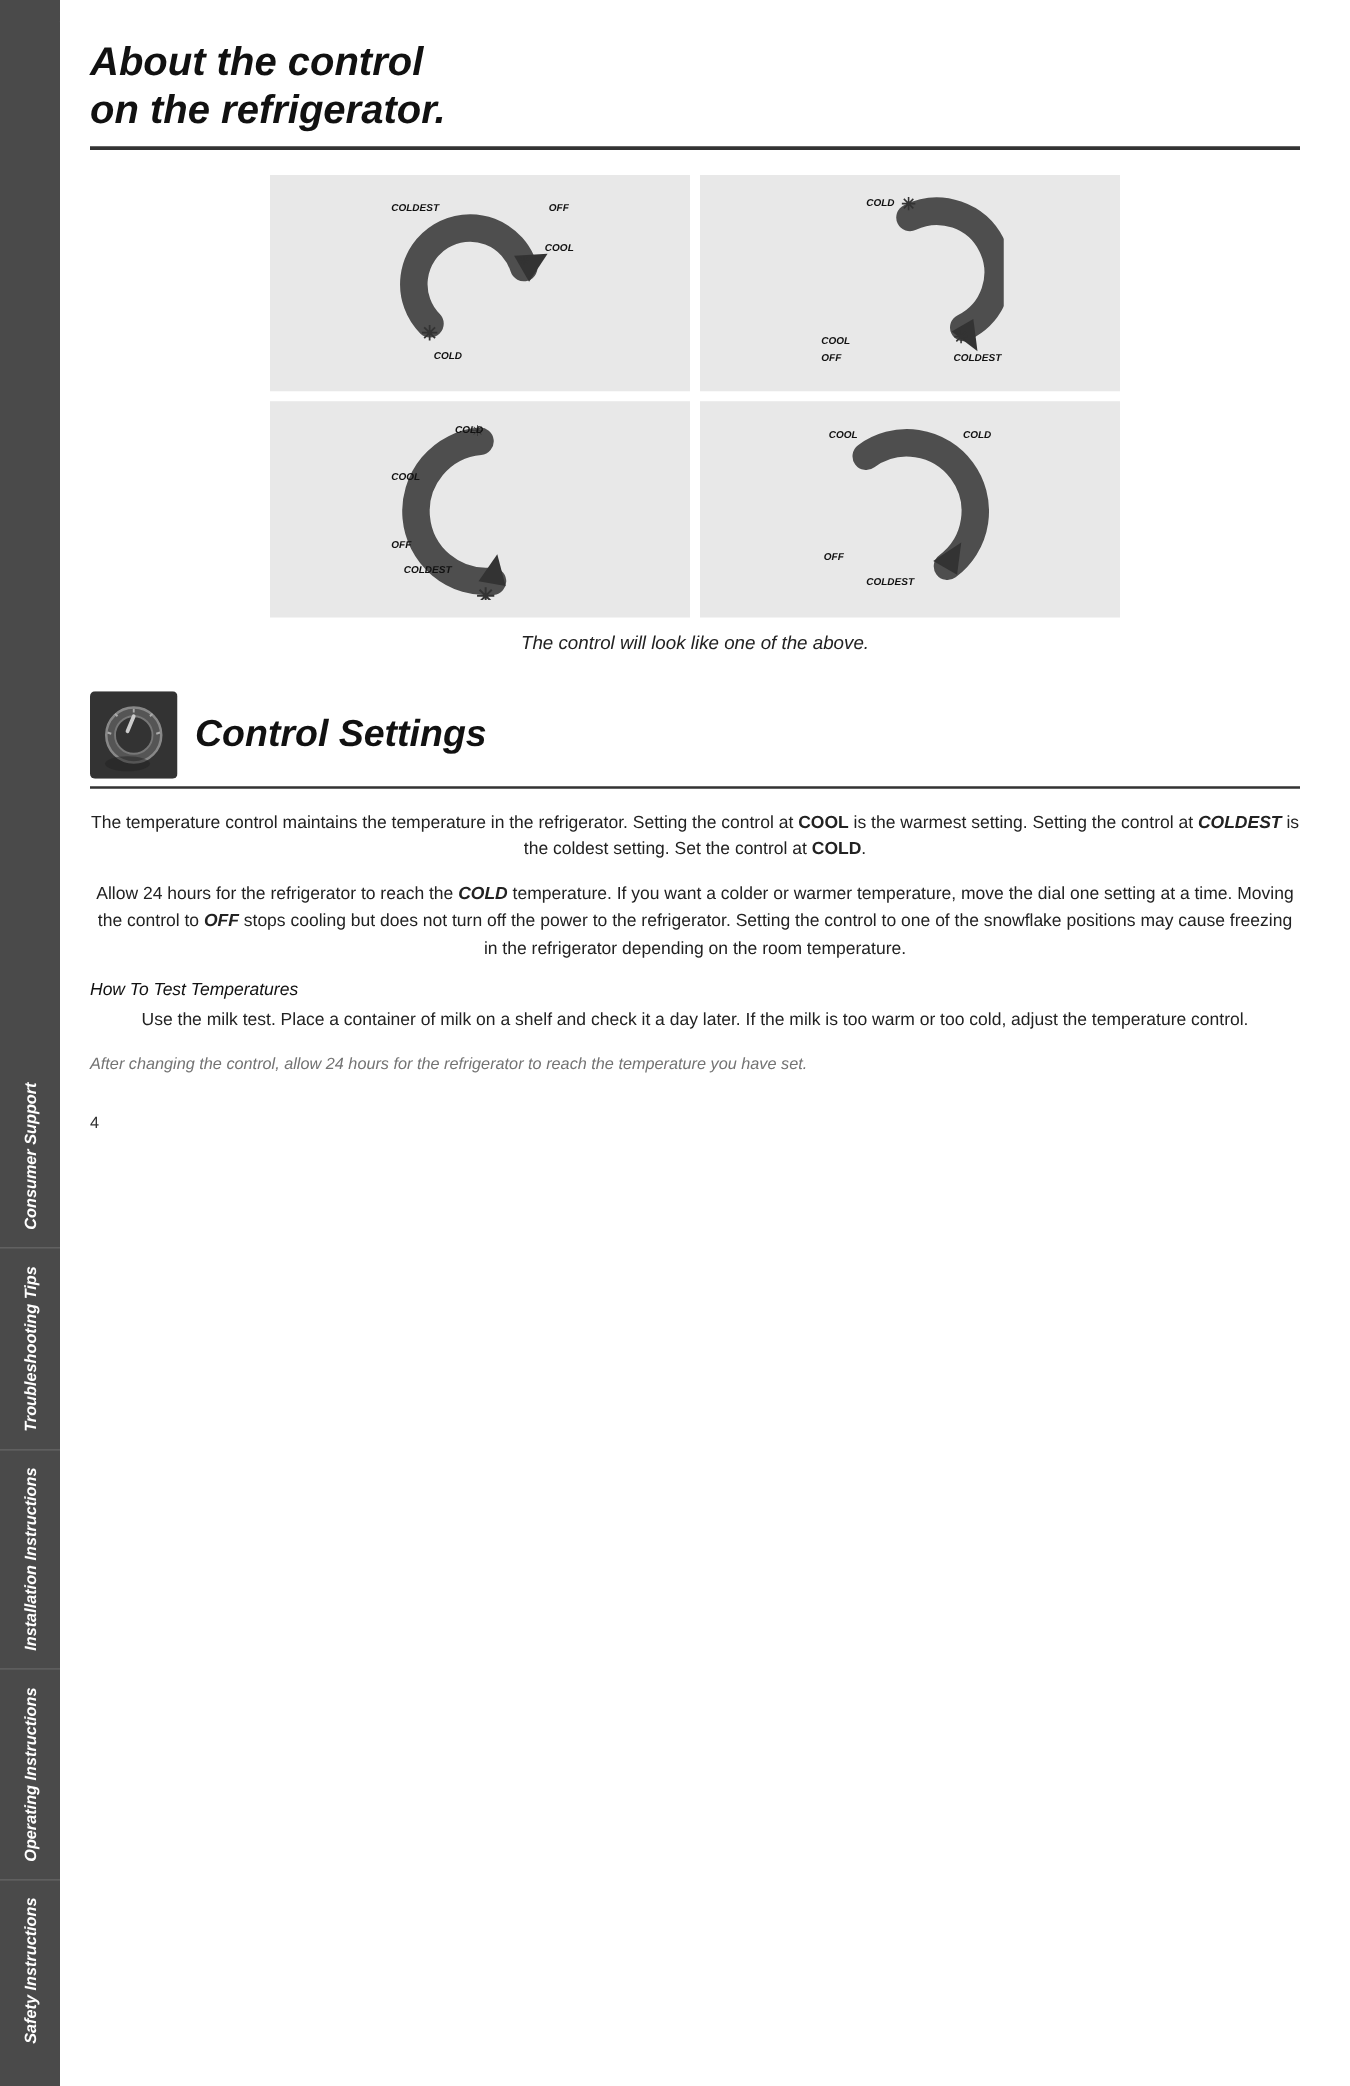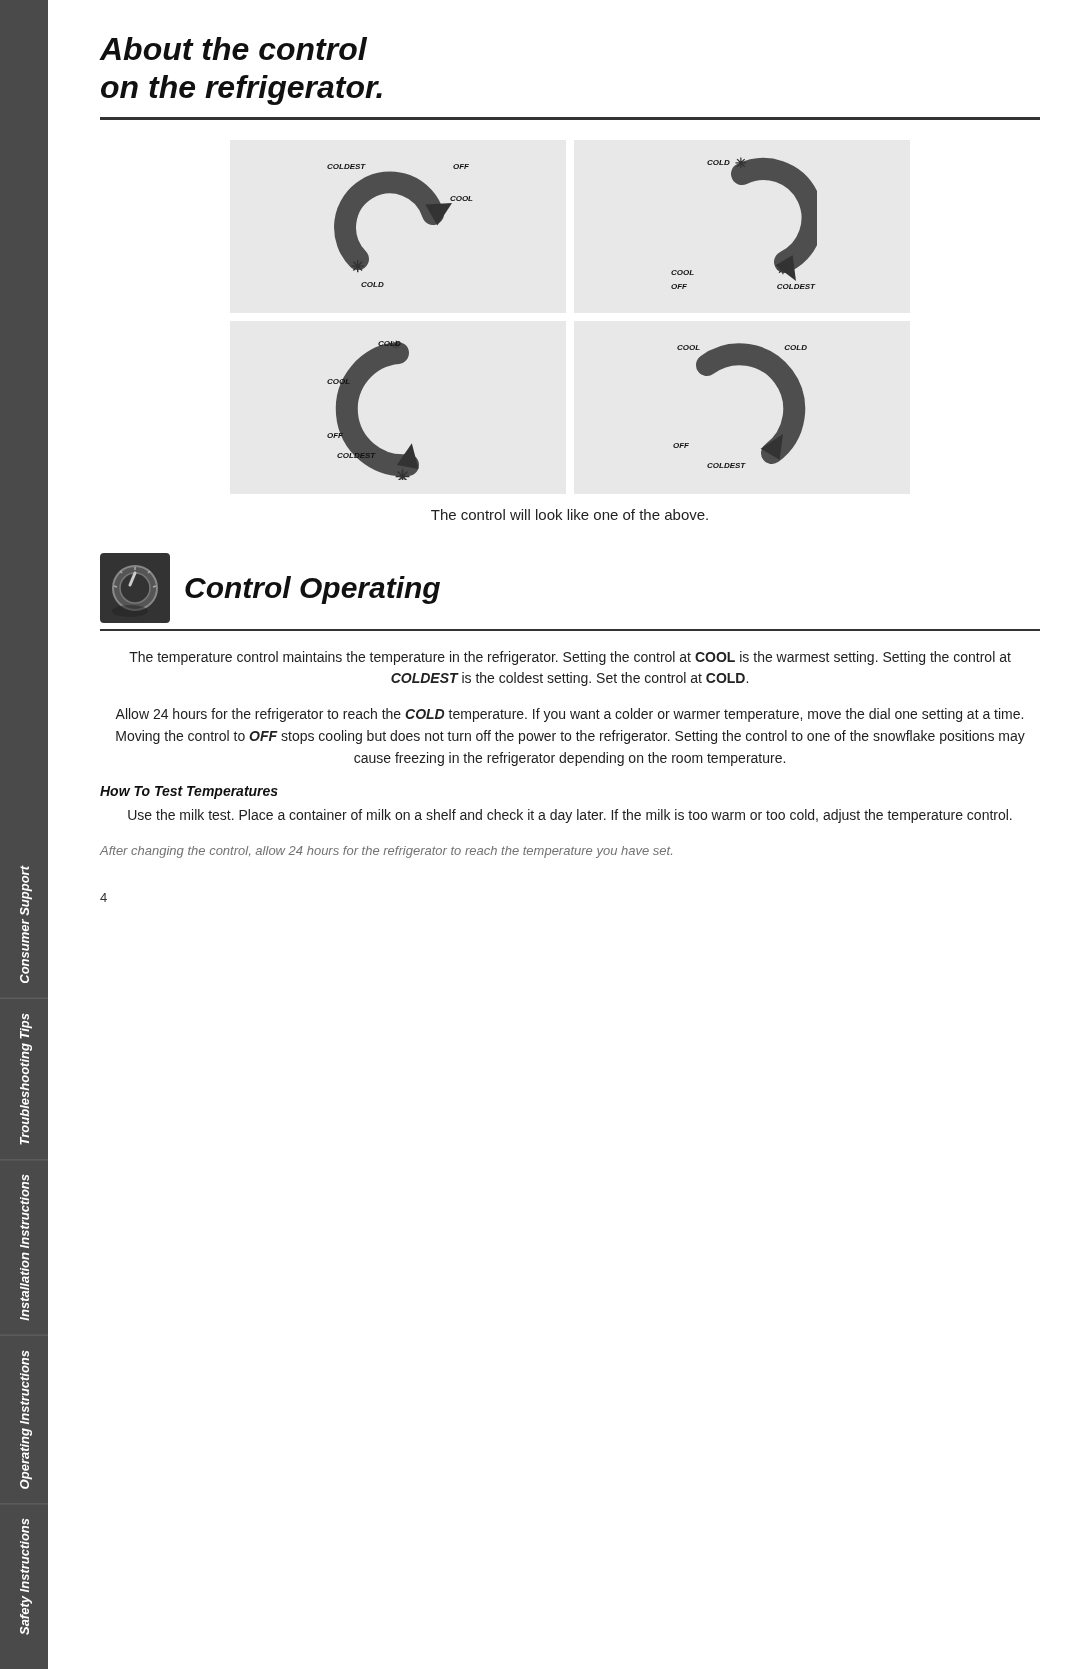--- a/index.html
+++ b/index.html
@@ -42,21 +42,21 @@
       justify-content: center;
     }
 
     .sidebar-item:last-child {
       border-top: none;
     }
 
     
     .main-content {
       flex: 1;
-      padding: 30px 40px 30px 52px;
+      padding: 30px 40px 30px 24px;
       background: #fff;
       border-radius: 17px;
     }
 
     
     .page-header {
       border-bottom: 3px solid #333;
       padding-bottom: 10px;
       margin-bottom: 20px;
     }
@@ -97,20 +97,21 @@
       font-size: 8px;
       font-weight: bold;
       font-style: italic;
       color: #111;
       position: absolute;
       text-transform: uppercase;
     }
 
     .caption-text {
       text-align: center;
+      font-style: italic;
       font-size: 15px;
       color: #222;
       margin-top: 8px;
     }
 
     
     .settings-section {
       margin-top: 30px;
     }
 
@@ -143,21 +144,21 @@
       margin-bottom: 14px;
       text-align: center;
     }
 
     .body-text b {
       font-weight: bold;
     }
 
     .subsection-title {
       font-size: 14px;
-      font-weight: bold;
+      font-weight: normal;
       font-style: italic;
       color: #111;
       margin-bottom: 6px;
     }
 
     .italic-note {
       font-style: italic;
       font-size: 13px;
       color: #737373;
       line-height: 1.5;
@@ -305,21 +306,21 @@
         <line x1="35" y1="20" x2="30" y2="32" stroke="#ccc" stroke-width="3" stroke-linecap="round"></line>
 
         <line x1="35" y1="14" x2="35" y2="17" stroke="#aaa" stroke-width="1.5"></line>
         <line x1="50" y1="18" x2="48" y2="20" stroke="#aaa" stroke-width="1.5"></line>
         <line x1="56" y1="33" x2="53" y2="34" stroke="#aaa" stroke-width="1.5"></line>
         <line x1="20" y1="18" x2="22" y2="20" stroke="#aaa" stroke-width="1.5"></line>
         <line x1="14" y1="33" x2="17" y2="34" stroke="#aaa" stroke-width="1.5"></line>
 
         <ellipse cx="30" cy="58" rx="18" ry="6" fill="#222" opacity="0.5"></ellipse>
       </svg>
-      <span class="settings-title">Control Operating</span>
+      <span class="settings-title">Control Settings</span>
     </div>
 
     <p class="body-text">
       The temperature control maintains the temperature in the
       refrigerator. Setting the control at <b>COOL</b> is the warmest setting. Setting
       the control at <b><i>COLDEST</i></b> is the coldest setting. Set the control at <b>COLD</b>.
     </p>
 
     <p class="body-text">
       Allow 24 hours for the refrigerator to reach the <b><i>COLD</i></b> temperature.

